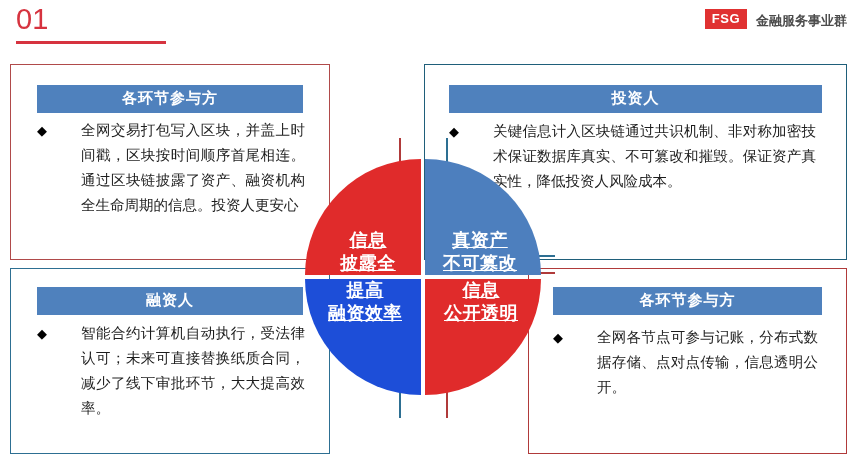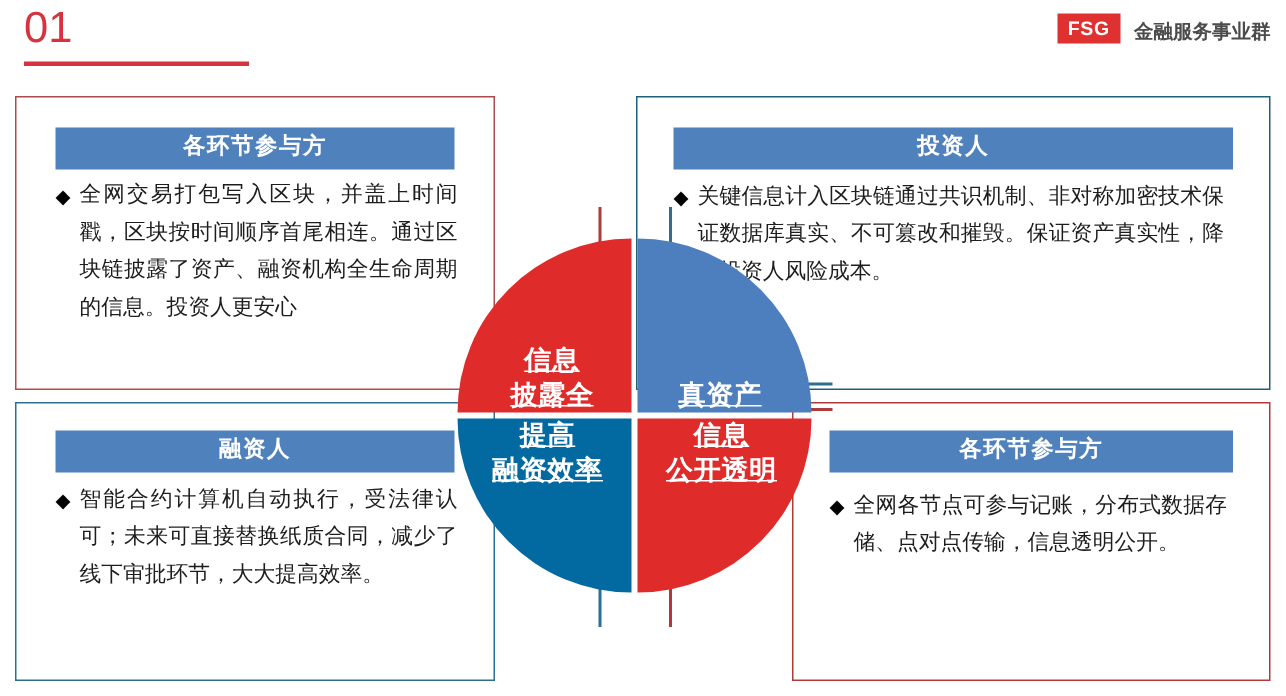--- a/index.html
+++ b/index.html
@@ -116,21 +116,21 @@
   #panel-bl .panel-body { margin: 6px 24px 0 26px; }
   #panel-br .panel-body { margin: 10px 28px 0 24px; }
 
   .bullet-marker {
     flex: 0 0 auto;
     font-size: 13px;
     line-height: 25px;
     padding-right: 6px;
     color: #000000;
   }
-  .bullet-text { flex: 1 1 auto; }
+  .bullet-text { flex: 1 1 auto; margin-left: 28px; }
 
   
   #central-circle {
     position: absolute;
     left: 305px;
     top: 159px;
     width: 236px;
     height: 236px;
     z-index: 5;
   }
@@ -158,21 +158,21 @@
   }
   #quad-tr {
     left: 120px; top: 0;
     background: #4d7fbe;
     border-radius: 0 116px 0 0;
     padding: 18px 12px 0 6px;
     justify-content: flex-end;
   }
   #quad-bl {
     left: 0; top: 120px;
-    background: #0369a1;
+    background: #1d4ed8;
     border-radius: 0 0 0 116px;
     padding: 0 6px 18px 10px;
     justify-content: flex-start;
   }
   #quad-br {
     left: 120px; top: 120px;
     background: #e02b2b;
     border-radius: 0 0 116px 0;
     padding: 0 10px 18px 6px;
     justify-content: flex-start;
@@ -243,20 +243,21 @@
 <div class="connector" id="conn-right-top"></div>
 <div class="connector" id="conn-right-bot"></div>
 
 <div id="central-circle">
   <div class="quadrant" id="quad-tl">
     <span class="quad-line">信息</span>
     <span class="quad-line">披露全</span>
   </div>
   <div class="quadrant" id="quad-tr">
     <span class="quad-line">真资产</span>
+    <span class="quad-line">不可篡改</span>
   </div>
   <div class="quadrant" id="quad-bl">
     <span class="quad-line">提高</span>
     <span class="quad-line">融资效率</span>
   </div>
   <div class="quadrant" id="quad-br">
     <span class="quad-line">信息</span>
     <span class="quad-line">公开透明</span>
   </div>
 </div>

